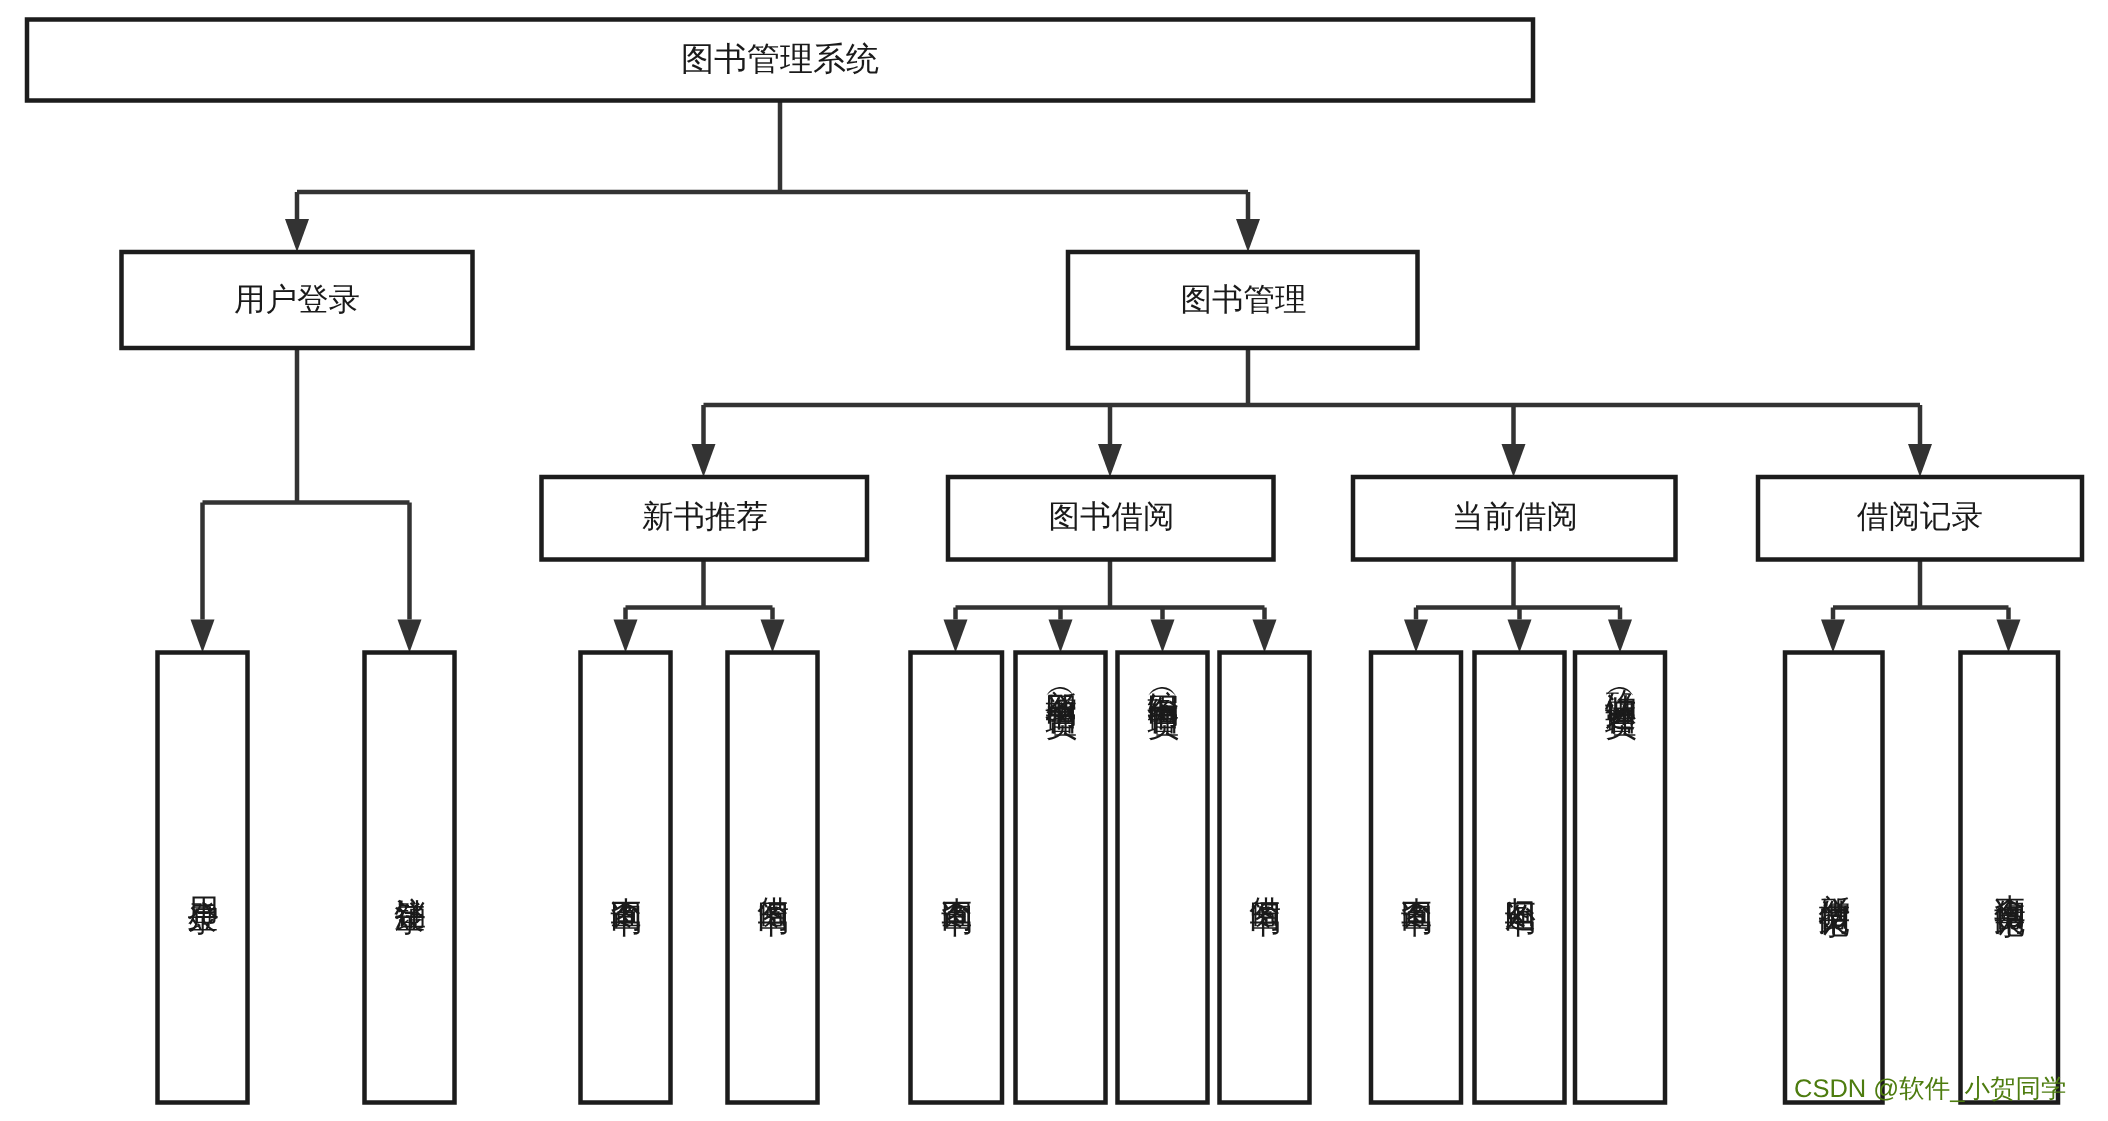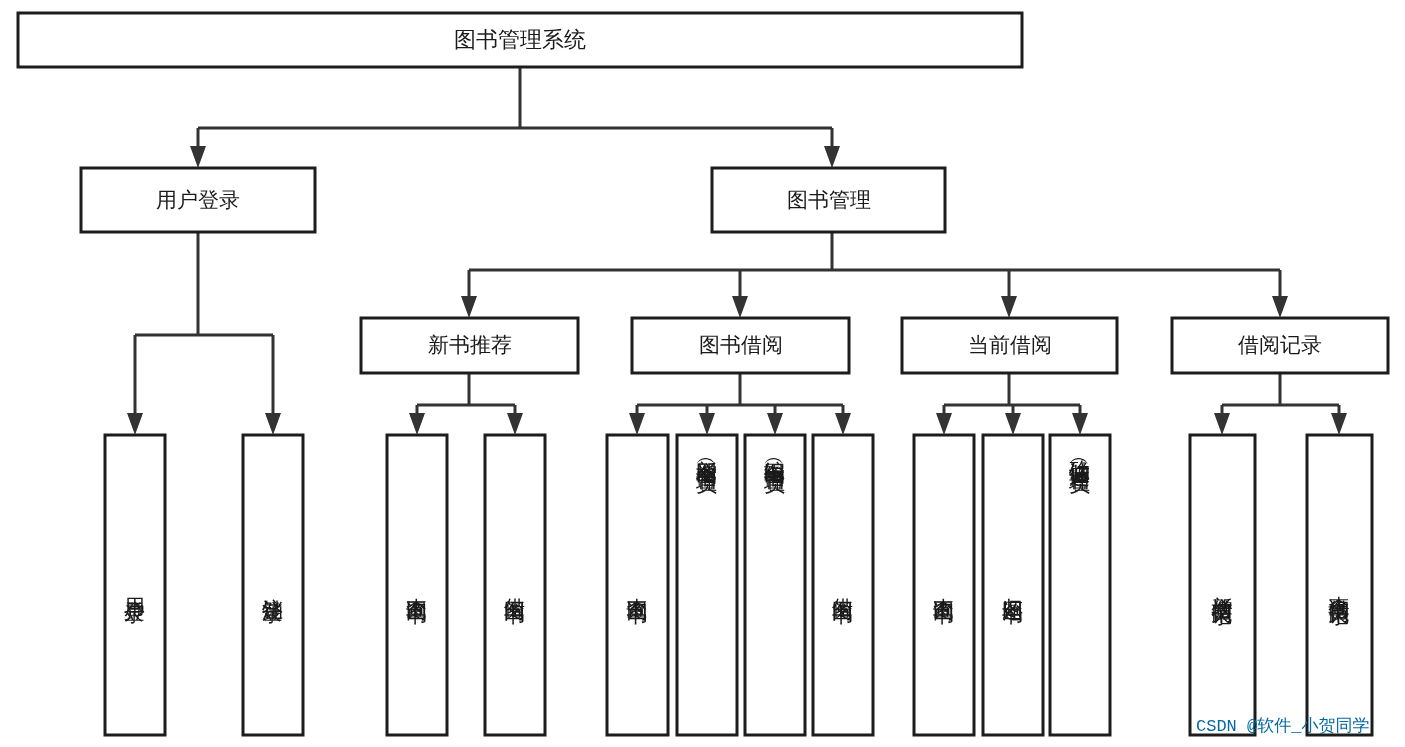--- a/index.html
+++ b/index.html
@@ -69,23 +69,23 @@
     align-items: center;
     justify-content: center;
     white-space: nowrap;
     pointer-events: none;
     user-select: none;
   }
   .watermark {
     position: absolute;
     left: 1196px;
     top: 714px;
-    font-family: Liberation Mono, monospace;
+    font-family: Liberation Sans, sans-serif;
     font-size: 17px;
-    color: #0369a1;
+    color: #4d7c0f;
     white-space: nowrap;
     user-select: none;
   }
 </style>
 </head>
 <body>
 
 <div id="diagram-root">
 
   <svg id="flowchart" viewBox="0 0 1405 747">

